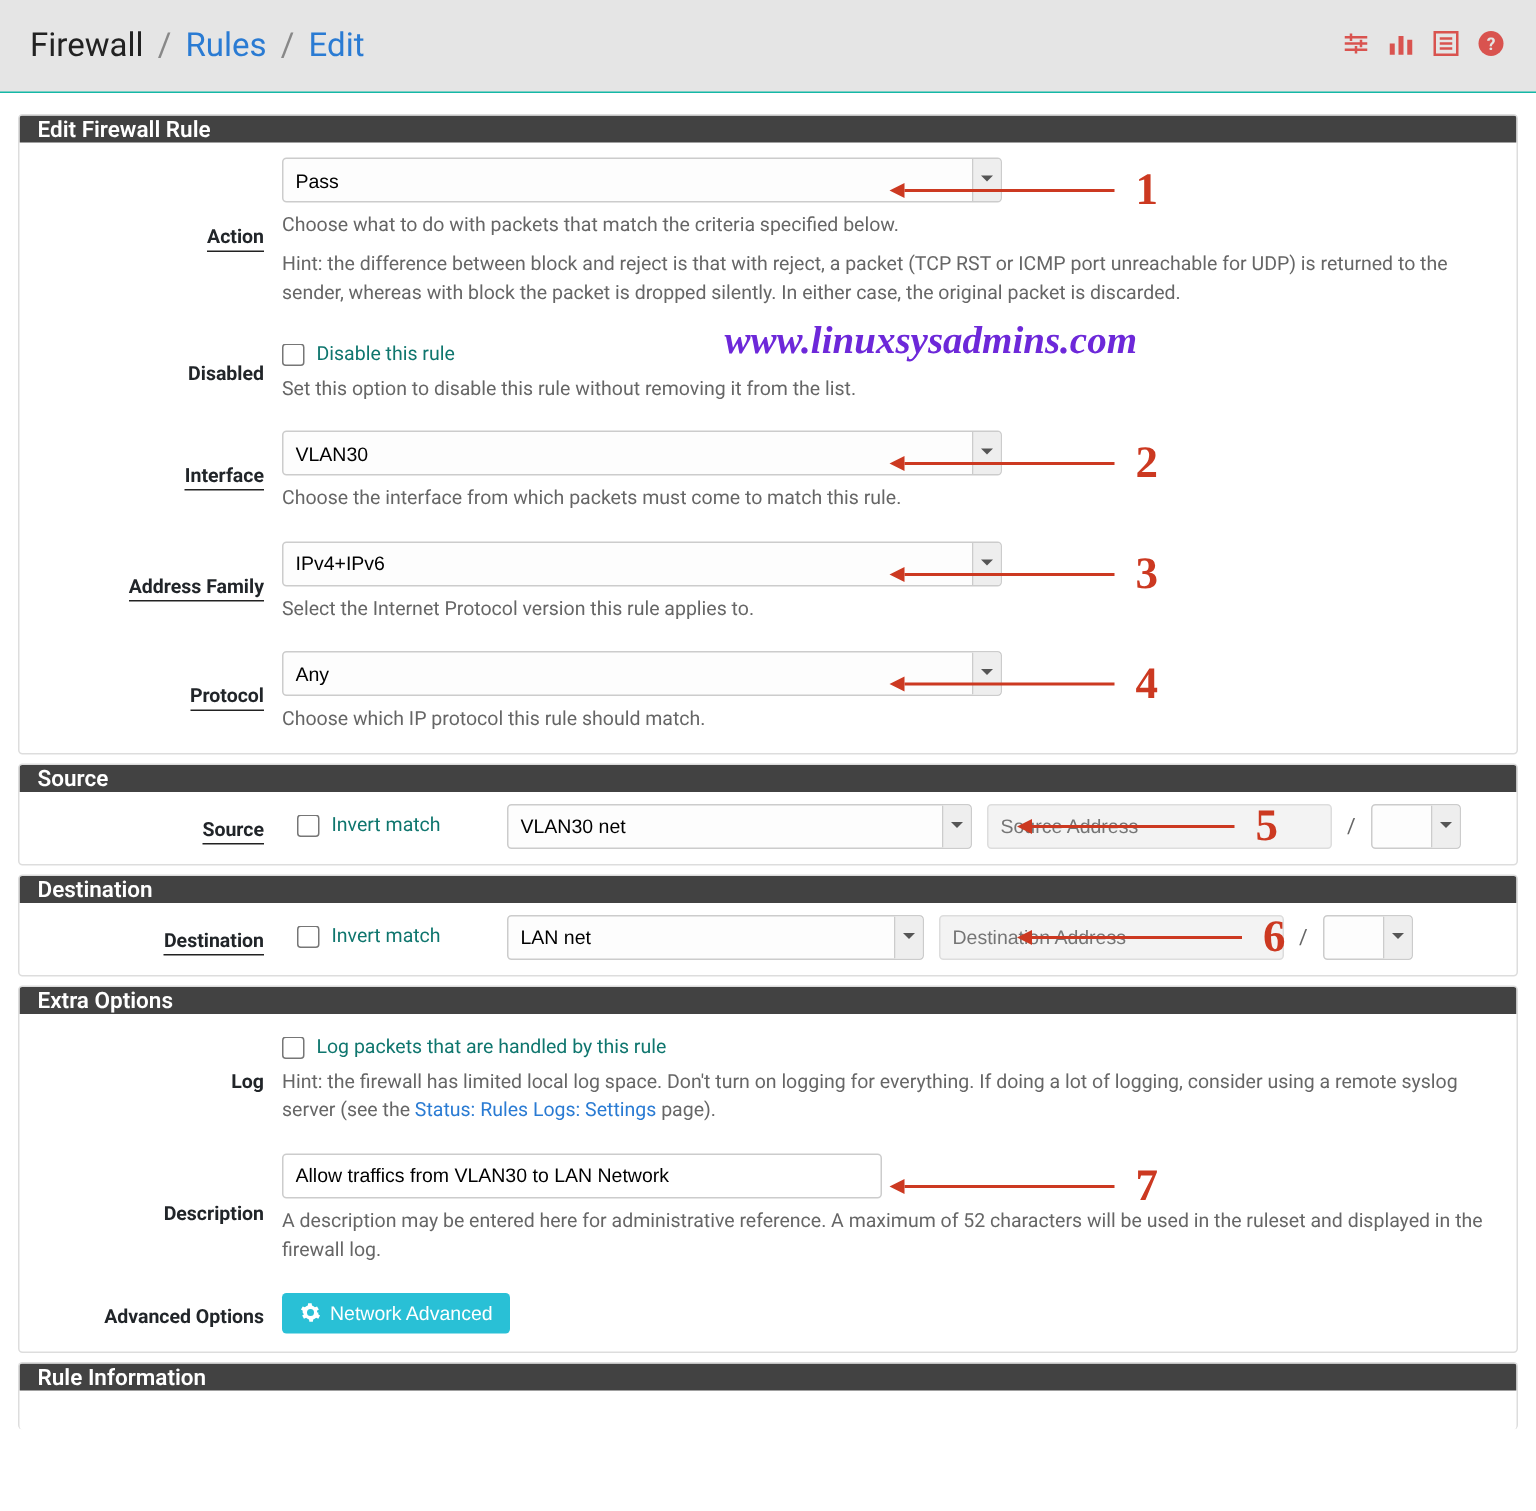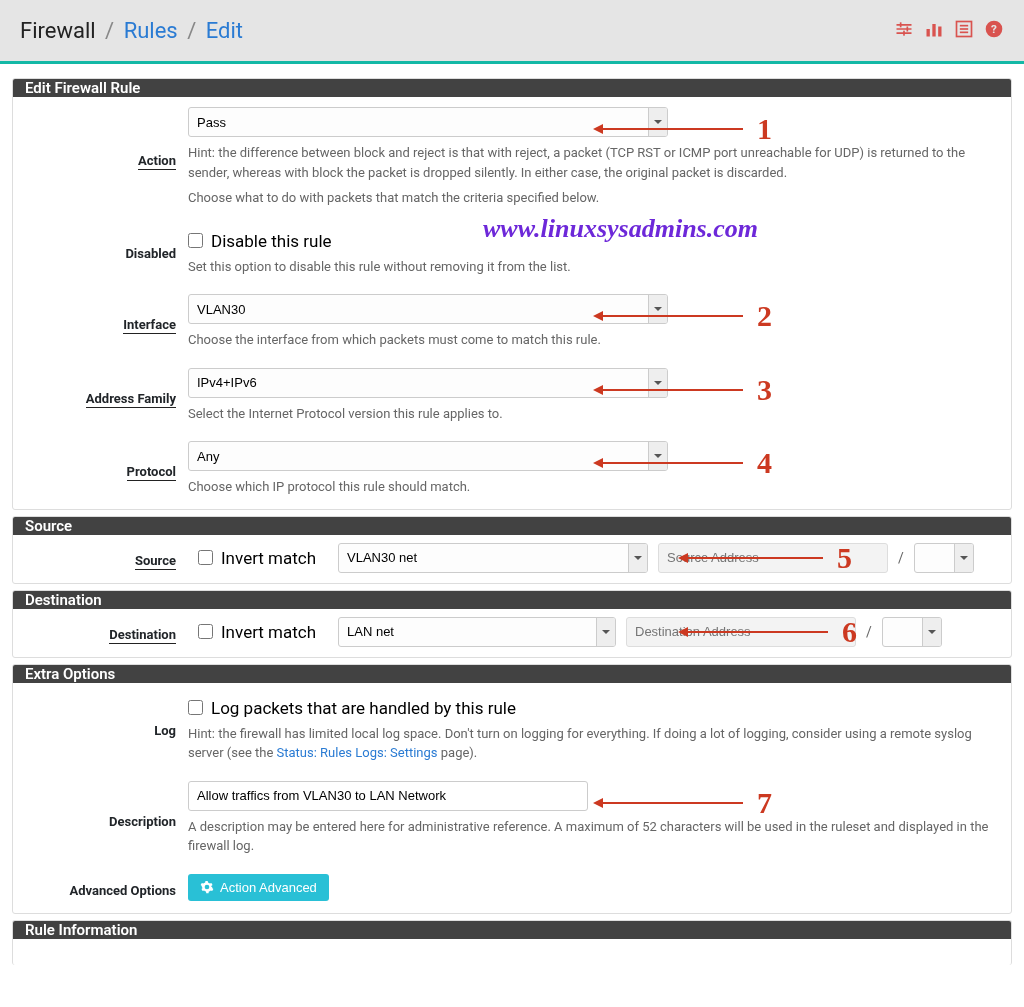--- a/index.html
+++ b/index.html
@@ -8,21 +8,21 @@
     font-size: 14px;
     color: #212529;
     background: #fff;
     width: 1024px;
   }
   .header-bar {
     background: #e5e5e5;
     padding: 18px 20px 18px 20px;
     display: flex;
     align-items: center;
-    border-bottom: 3px solid #14b8a6;
+    border-bottom: 1px solid #14b8a6;
   }
   .breadcrumb {
     font-size: 22px;
     font-weight: 400;
     flex: 1;
   }
   .breadcrumb .bc-root { color: #222; }
   .breadcrumb .bc-sep { color: #888; margin: 0 4px; }
   .breadcrumb .bc-link { color: #2a7bd3; }
   .header-icons {
@@ -118,21 +118,21 @@
   .checkbox-wrap {
     display: flex;
     align-items: center;
     gap: 8px;
     padding-top: 5px;
   }
   .checkbox-wrap input[type=checkbox] {
     width: 15px;
     height: 15px;
   }
-  .checkbox-label { font-size: 17px; color: #000000; }
+  .checkbox-label { font-size: 13px; color: #0f766e; }
   .annot {
     position: absolute;
     display: flex;
     align-items: center;
     pointer-events: none;
   }
   .annot .arrow-line {
     height: 2px;
     background: #cc3921;
   }
@@ -251,22 +251,22 @@
             </select>
             <span class="caret"><svg viewBox="0 0 10 10">
                   <path d="M1 3l4 4 4-4z"></path>
                 </svg></span>
           </span>
           <div class="annot" style="left:405px; top:5px;">
             <div class="arrow-head"></div>
               <div class="arrow-line" style="width:140px"></div>
               <div class="num">1</div>
           </div>
+          <div class="help-text">Choose what to do with packets that match the criteria specified below.</div>
           <div class="help-text">Hint: the difference between block and reject is that with reject, a packet (TCP RST or ICMP port unreachable for UDP) is returned to the sender, whereas with block the packet is dropped silently. In either case, the original packet is discarded.</div>
-          <div class="help-text">Choose what to do with packets that match the criteria specified below.</div>
         </div>
       </div>
 
       <div class="form-row" style="position:relative">
         <div class="label-col"><span>Disabled</span></div>
         <div class="field-col">
           <div class="checkbox-wrap">
             <input type="checkbox" style="">
             <span class="checkbox-label">Disable this rule</span>
           </div>
@@ -436,21 +436,21 @@
         </div>
       </div>
 
       <div class="form-row">
         <div class="label-col"><span>Advanced Options</span></div>
         <div class="field-col">
           <button class="btn btn-info">
             <svg viewBox="0 0 24 24">
                 <path d="M12 8a4 4 0 100 8 4 4 0 000-8zm9 4a9 9 0 01-.2 1.9l2.1 1.6-2 3.5-2.5-1a9 9 0 01-3.3 1.9l-.4 2.6h-4l-.4-2.6a9 9 0 01-3.3-1.9l-2.5 1-2-3.5 2.1-1.6A9 9 0 013 12a9 9 0 01.2-1.9L1.1 8.5l2-3.5 2.5 1a9 9 0 013.3-1.9L9.3 1.5h4l.4 2.6a9 9 0 013.3 1.9l2.5-1 2 3.5-2.1 1.6c.1.6.2 1.2.2 1.9z"></path>
               </svg>
-            <span>Action Advanced</span>
+            <span>Network Advanced</span>
           </button>
         </div>
       </div>
 
     </div>
   </div>
 
   <div class="panel" style="border-bottom:none; margin-bottom:0;">
     <div class="panel-heading">Rule Information</div>
     <div class="panel-body" style="position:relative; padding-bottom:6px;">

